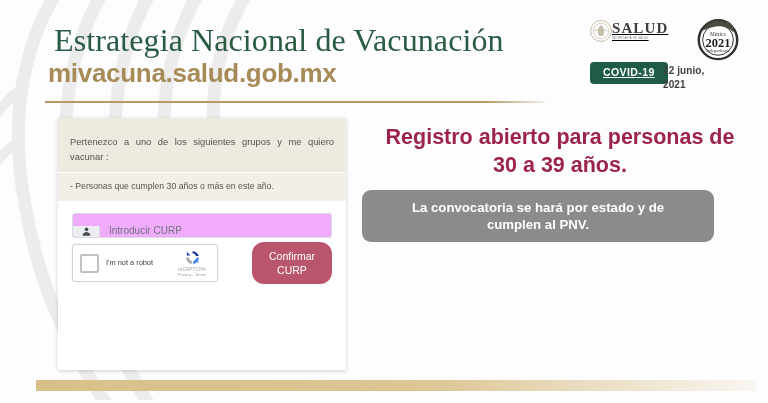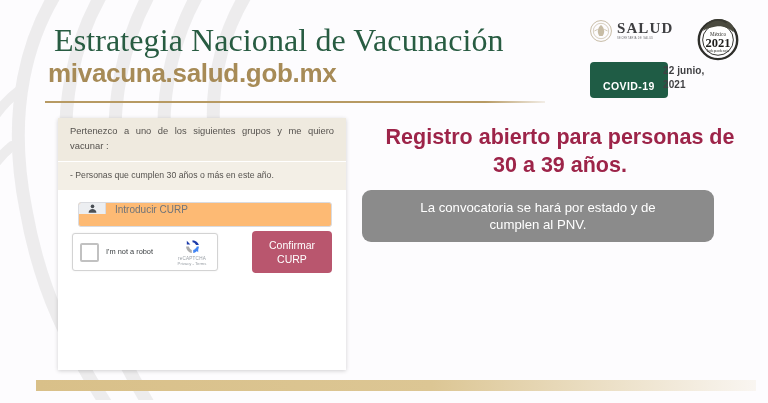--- a/index.html
+++ b/index.html
@@ -70,21 +70,21 @@
     z-index: 4;
     width: 160px;
     height: 88px;
   }
   #salud-lockup {
     position: absolute;
     left: 6px;
     top: 8px;
     display: flex;
     align-items: center;
-    gap: 5px;
+    text-decoration: underline;
   }
   #salud-crest { width: 22px; height: 22px; display: block; }
   #salud-wordmark {
     font-family: "Liberation Serif", serif;
     font-size: 15px;
     font-weight: bold;
     letter-spacing: 1.1px;
     color: #3f3f42;
     line-height: 1;
   }
@@ -106,23 +106,24 @@
   }
   #covid-badge {
     position: absolute;
     left: 6px;
     top: 50px;
     background: #1f5c45;
     color: #ffffff;
     font-size: 10.5px;
     font-weight: bold;
     letter-spacing: 0.4px;
-    padding: 19px 13px 6px 13px;
+    padding: 5px 13px 6px 13px;
     border-radius: 4px;
     line-height: 1;
+    text-decoration: underline;
   }
   #date-stamp {
     position: absolute;
     left: 79px;
     top: 52px;
     font-size: 10px;
     font-weight: bold;
     color: #3f3f42;
     line-height: 1.35;
     letter-spacing: 0.1px;
@@ -139,45 +140,44 @@
     box-shadow: 0 1px 4px rgba(0,0,0,0.18);
     z-index: 3;
     overflow: hidden;
   }
   #card-prompt {
     background: #efeadf;
     color: #55524e;
     font-size: 9.4px;
     line-height: 1.55;
     text-align: justify;
-    padding: 6px 12px 8px 12px;
+    padding: 17px 12px 8px 12px;
   }
   .group-row {
     background: #f3efe6;
     color: #55524e;
     font-size: 8.7px;
     line-height: 1.6;
     text-align: justify;
     padding: 7px 12px 7px 12px;
     border-top: 1.5px solid #ffffff;
   }
   .group-row:last-of-type { text-align: left; }
 
   #curp-form {
     padding: 12px 14px 0 14px;
   }
   #curp-input-wrap {
     display: flex;
-    align-items: flex-start;
+    align-items: flex-end;
     border: 1px solid #d9dbe0;
     border-radius: 3px;
     height: 23px;
     overflow: hidden;
-    background: #fdba74;
-    margin-left: 6px;
+    background: #f0abfc;
   }
   #curp-icon-box {
     width: 26px;
     background: #eceef1;
     border-right: 1px solid #d9dbe0;
     display: flex;
     align-items: center;
     justify-content: center;
   }
   #curp-input {
@@ -243,21 +243,21 @@
     line-height: 1.2;
   }
   #confirm-curp-button {
     margin-left: 34px;
     background: #b9566e;
     color: #ffffff;
     font-size: 10.5px;
     line-height: 1.35;
     text-align: left;
     border: 0;
-    border-radius: 4px;
+    border-radius: 12px;
     width: 80px;
     height: 42px;
     font-family: "Liberation Sans", sans-serif;
     cursor: pointer;
     display: flex;
     flex-direction: column;
     align-items: center;
     justify-content: center;
   }
 
@@ -277,21 +277,21 @@
   #announcement-note {
     position: absolute;
     left: 362px;
     top: 190px;
     width: 352px;
     height: 52px;
     background: #8b8b8b;
     border-radius: 9px;
     color: #ffffff;
     font-size: 13.2px;
-    font-weight: normal;
+    font-weight: bold;
     line-height: 1.32;
     display: flex;
     align-items: center;
     justify-content: center;
     text-align: center;
     z-index: 3;
     box-sizing: border-box;
     padding: 16px 16px;
   }
 

